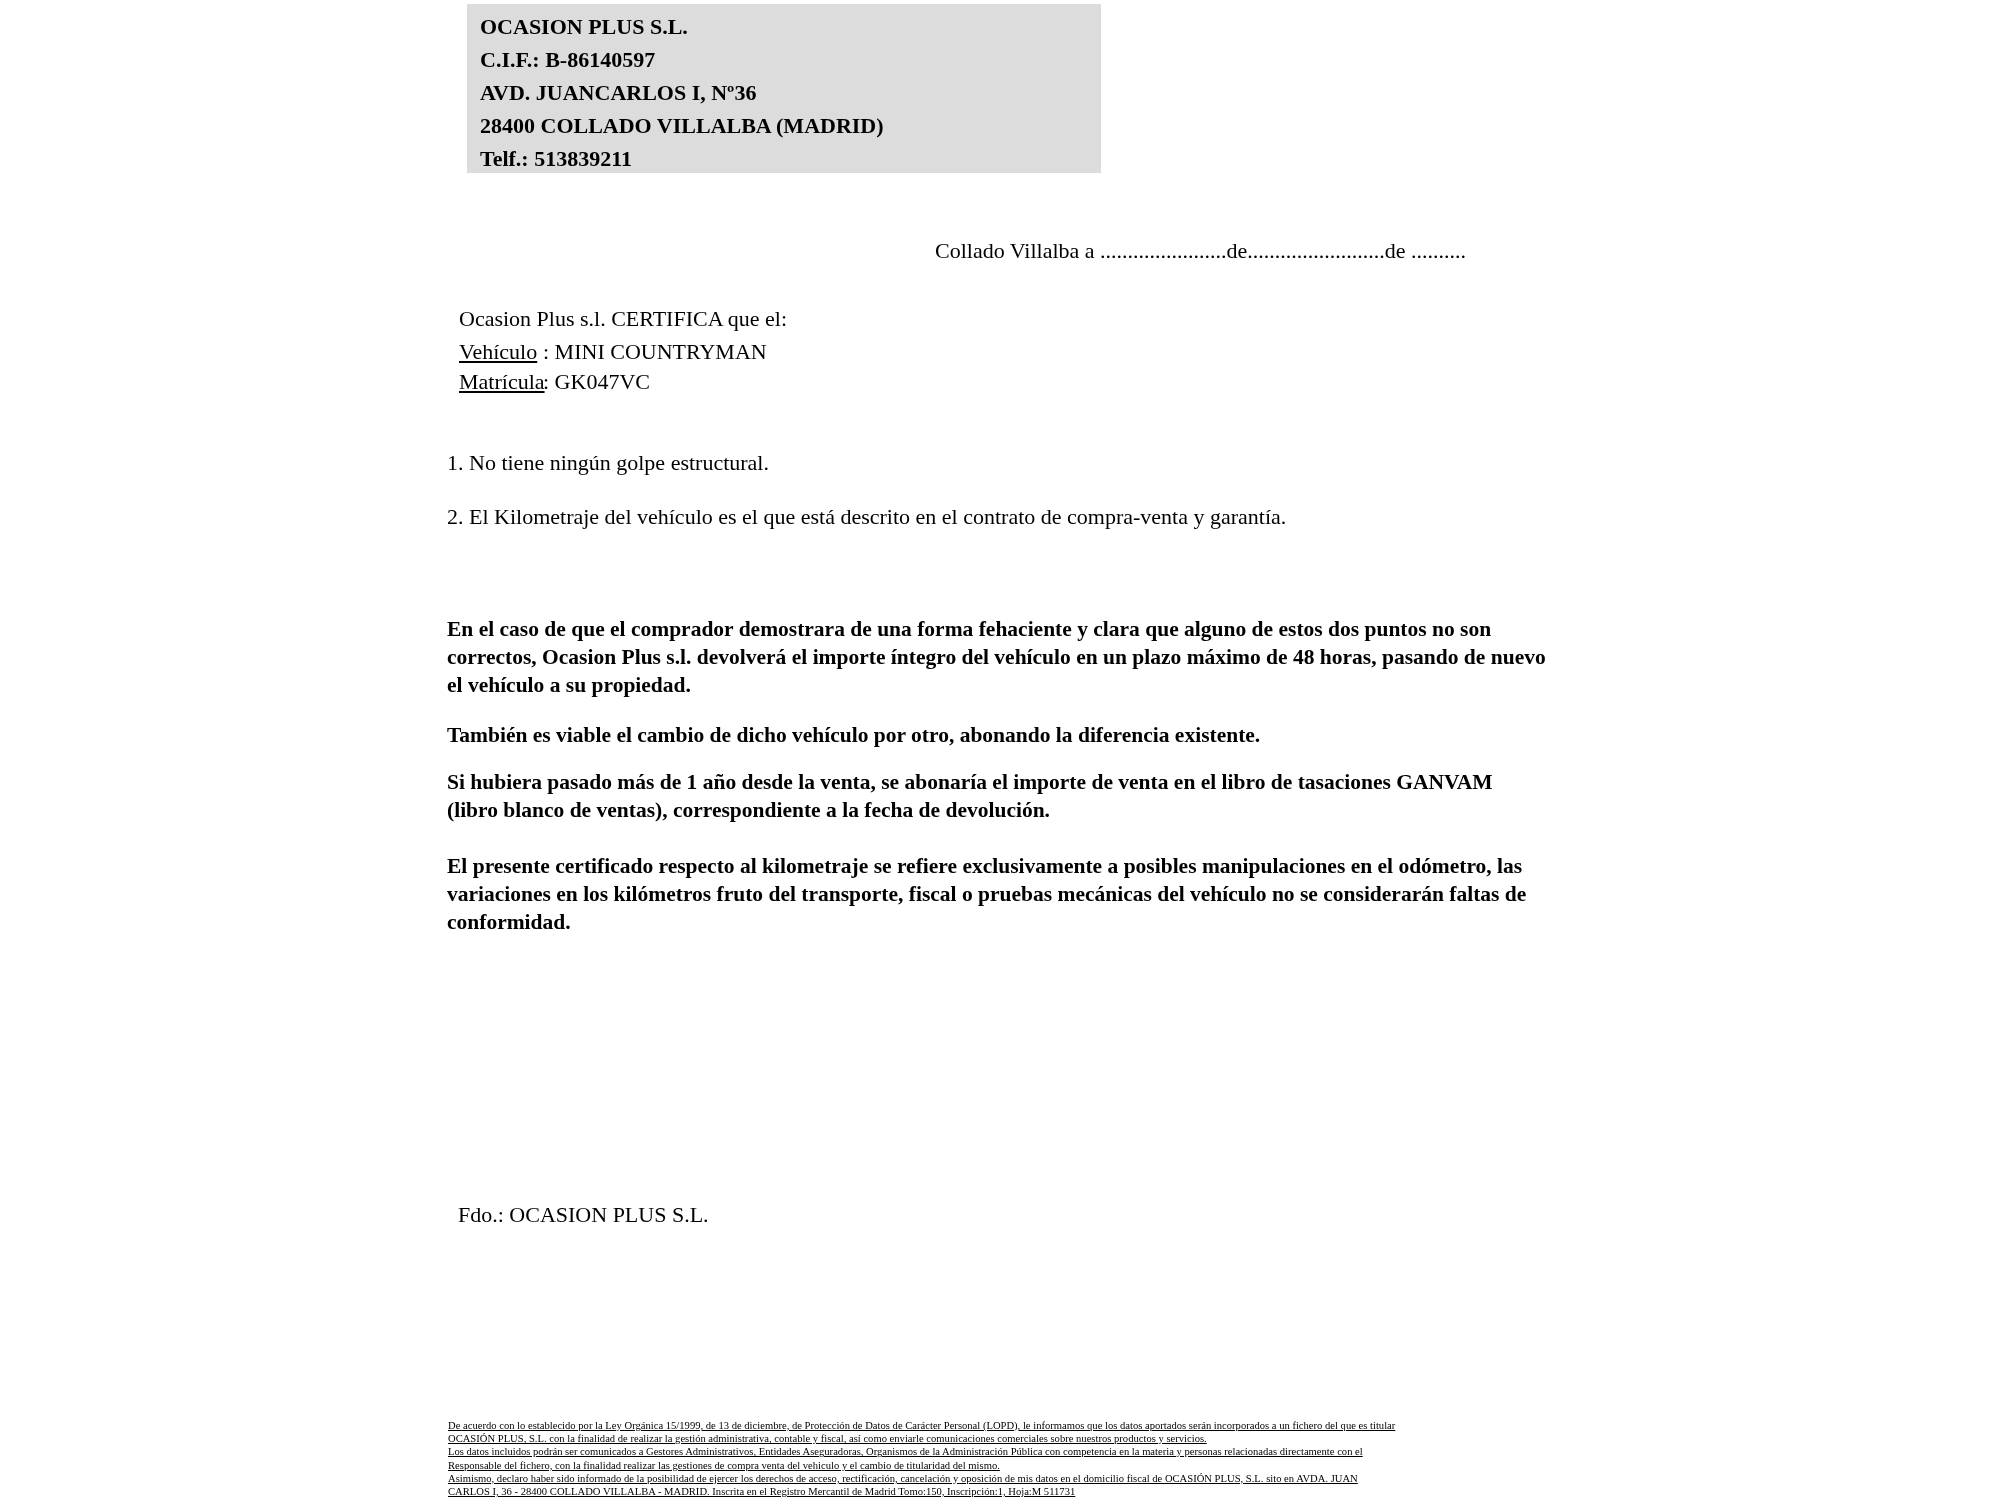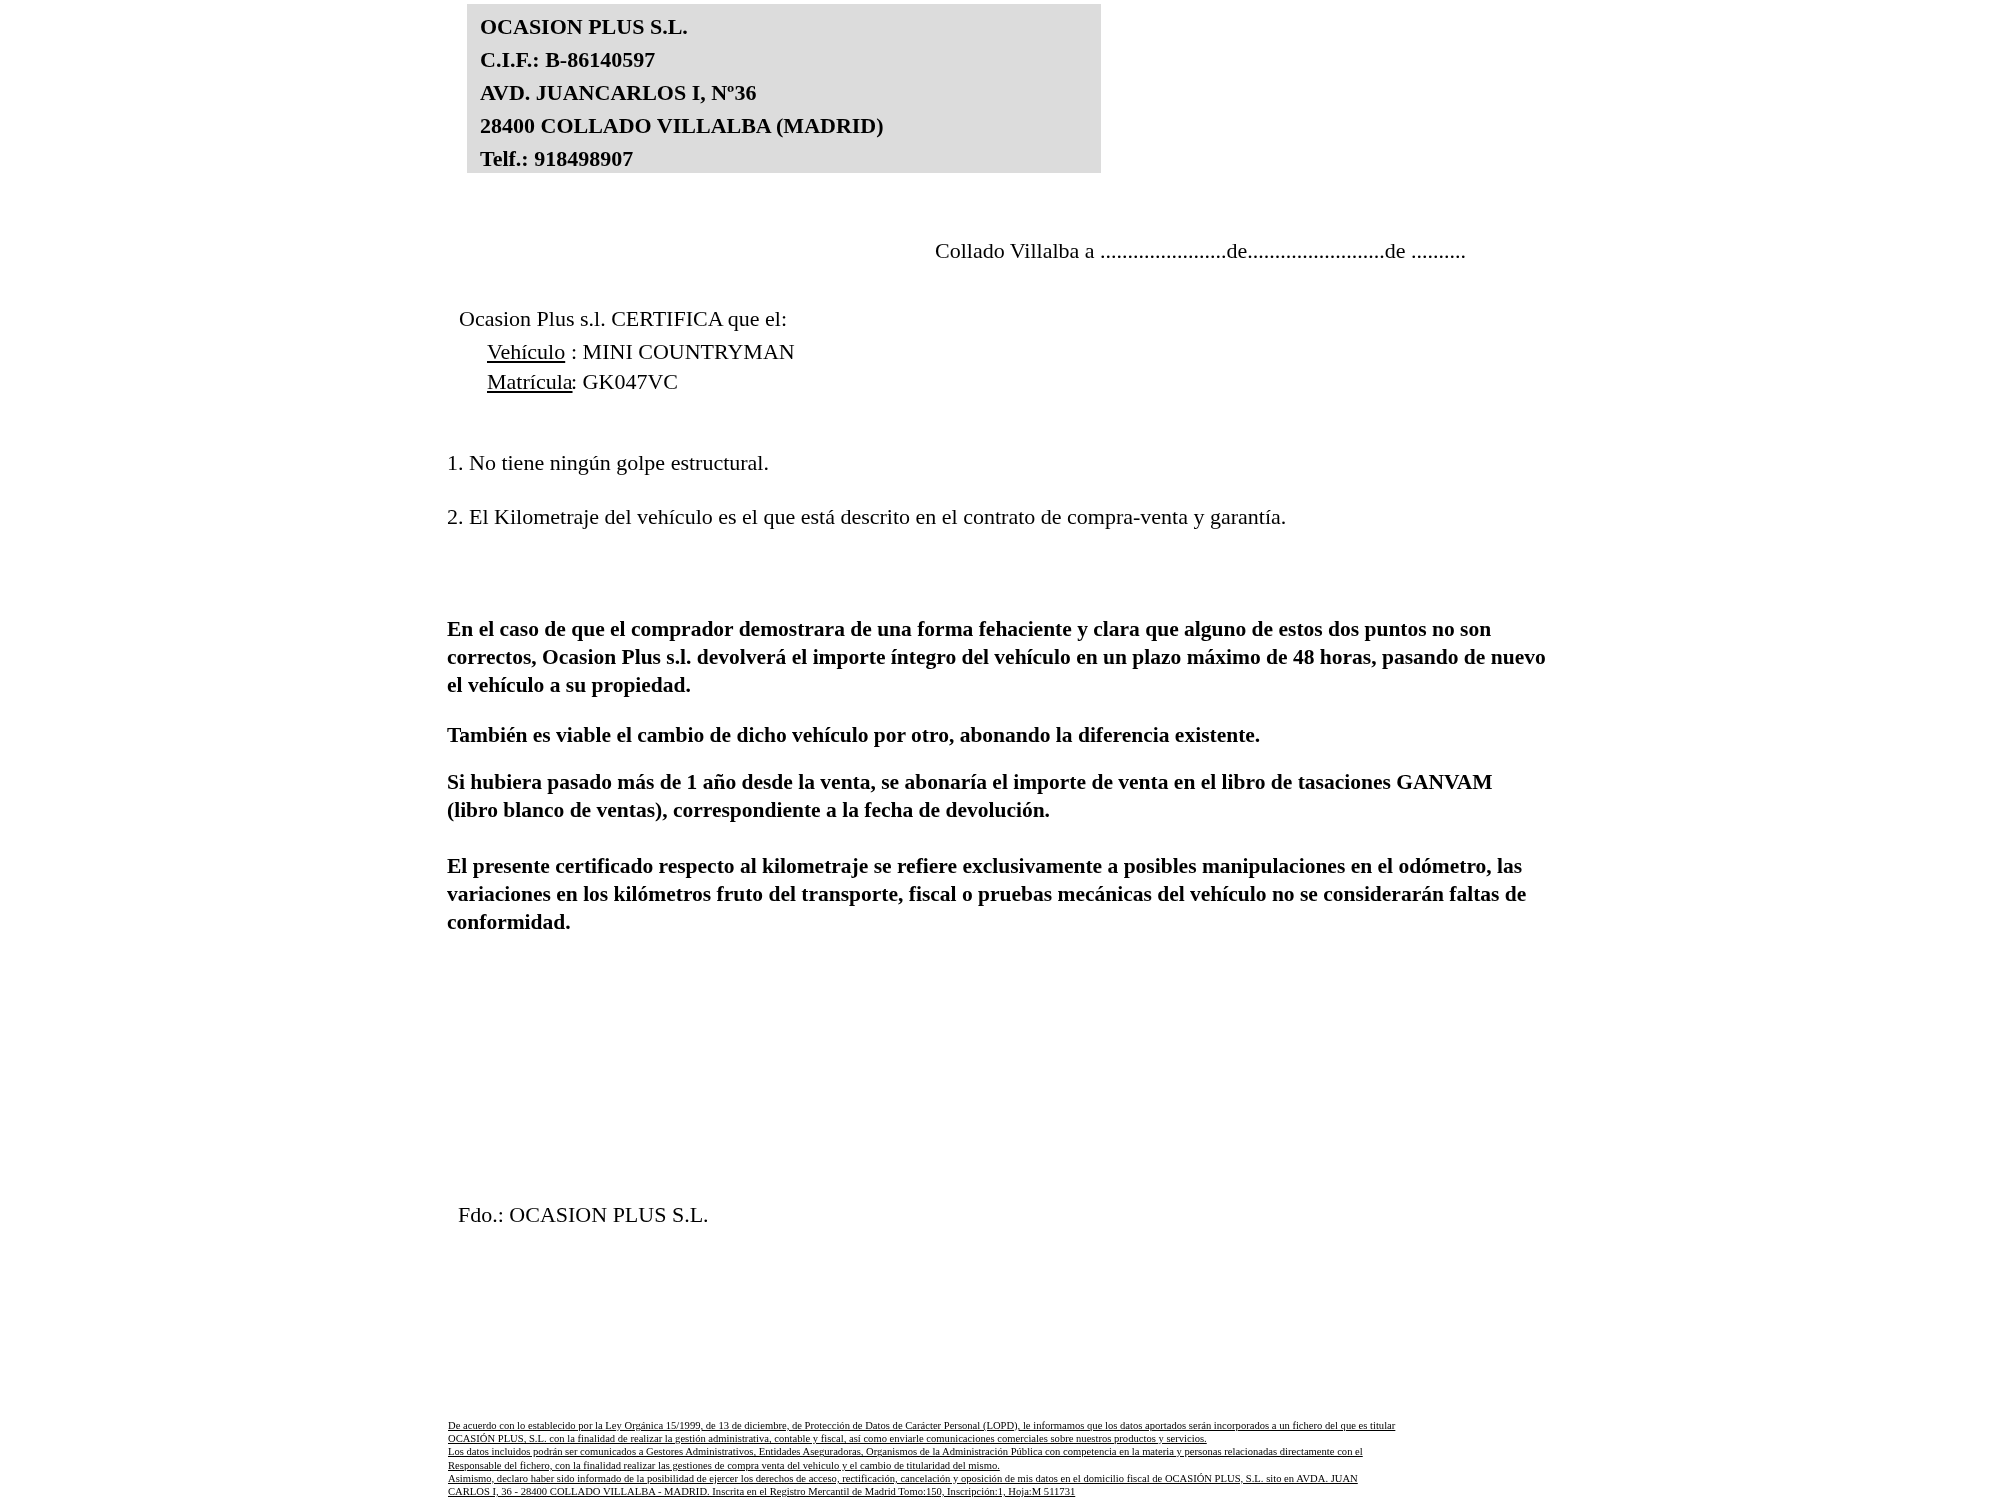--- a/index.html
+++ b/index.html
@@ -31,21 +31,21 @@
   }
   .certify-intro {
     position: absolute;
     left: 459px; top: 306px;
     font-size: 22px;
     white-space: nowrap;
   }
   .field-row { position: absolute; left: 459px; font-size: 22px; white-space: nowrap; }
   .field-row.vehicle { top: 339px; }
   .field-row.plate   { top: 369px; }
-  .field-label { display: inline-block; width: 84px; text-decoration: underline; margin-left: 28px; }
+  .field-label { display: inline-block; width: 84px; text-decoration: underline; }
   .condition { position: absolute; left: 447px; font-size: 22px; white-space: nowrap; }
   .condition.c1 { top: 450px; }
   .condition.c2 { top: 504px; }
   .body-par {
     position: absolute;
     left: 447px;
     width: 1100px;
     font-size: 21.5px;
     line-height: 28px;
     font-weight: bold;
@@ -72,21 +72,21 @@
 </head>
 <body>
 
 <div class="page">
 
   <div class="header-box" style="background: rgb(220, 220, 220);">
     <div>OCASION PLUS S.L.</div>
     <div>C.I.F.: B-86140597</div>
     <div>AVD. JUANCARLOS I, Nº36</div>
     <div>28400 COLLADO VILLALBA (MADRID)</div>
-    <div>Telf.: 918498907</div>
+    <div>Telf.: 513839211</div>
   </div>
 
   <div class="date-line">Collado Villalba a .......................de.........................de ..........</div>
 
   <div class="certify-intro">Ocasion Plus s.l. CERTIFICA que el:</div>
 
   <div class="field-row vehicle">
     <span class="field-label">Vehículo</span><span>: MINI COUNTRYMAN</span>
   </div>
 

